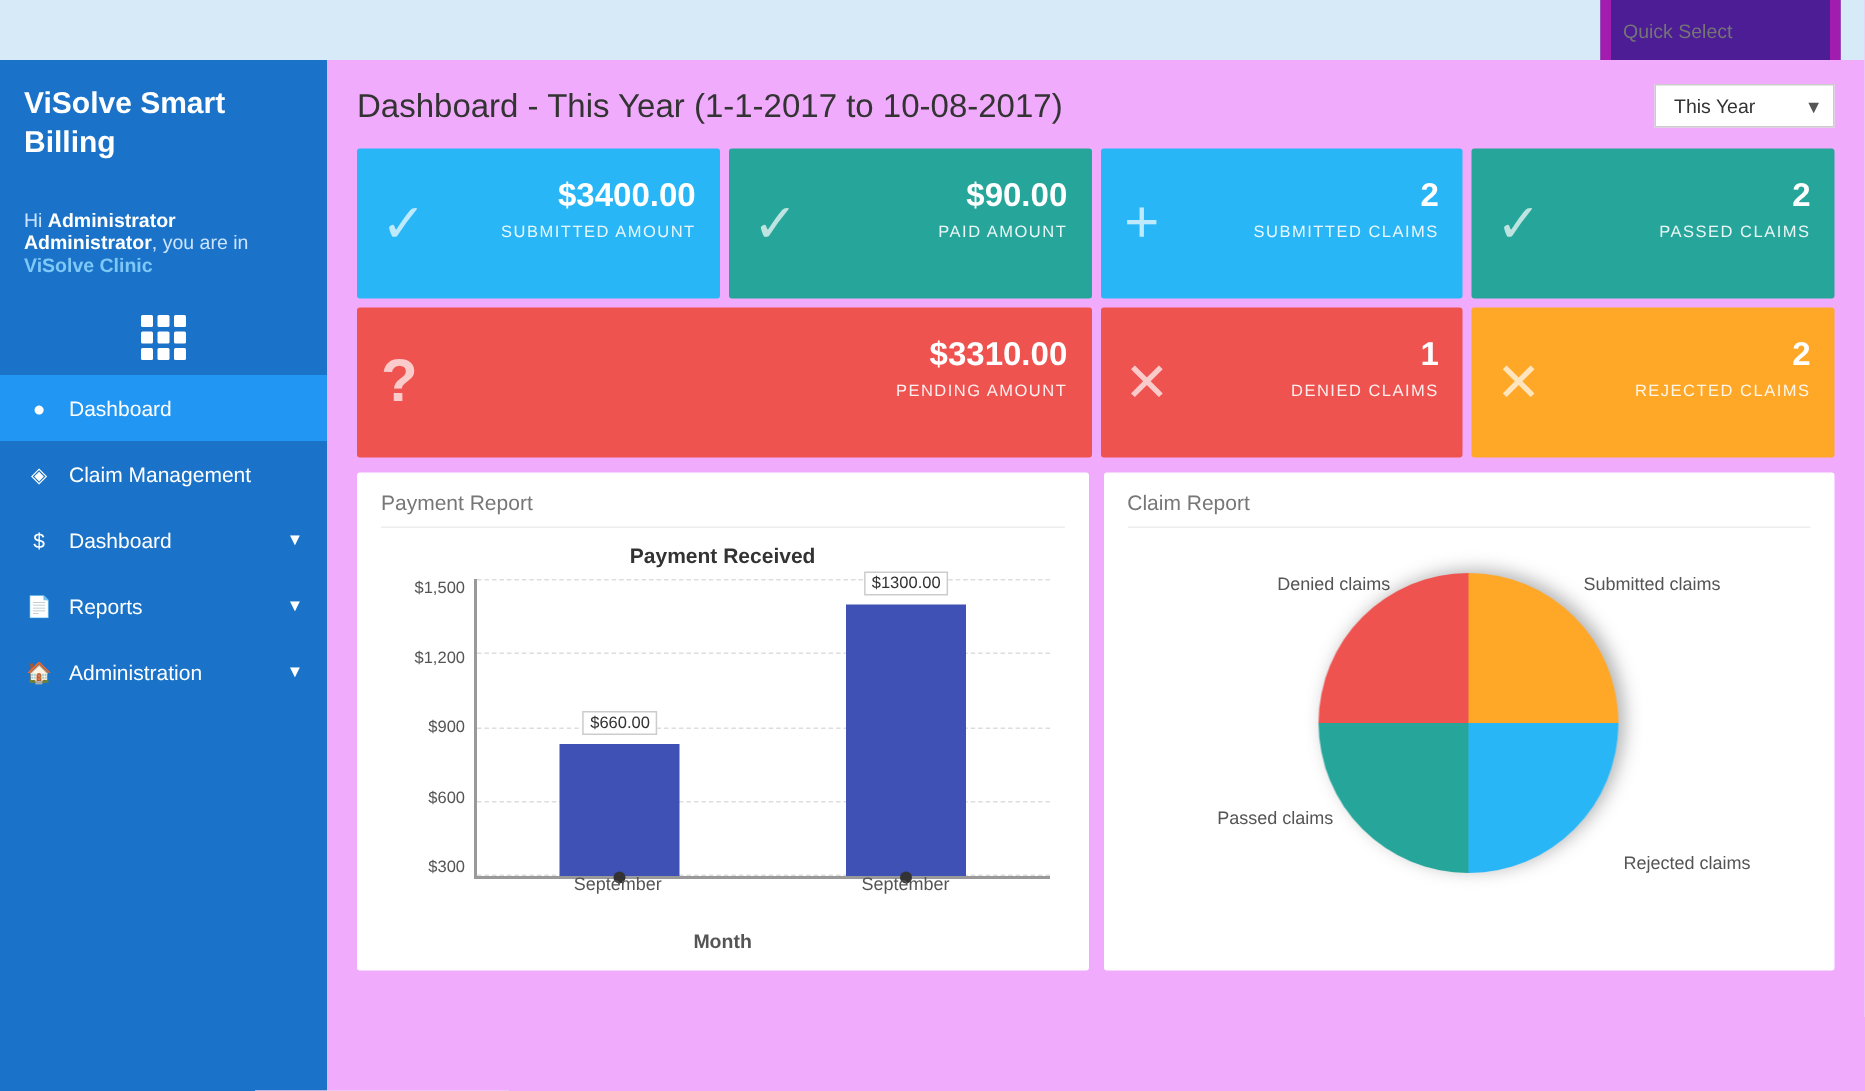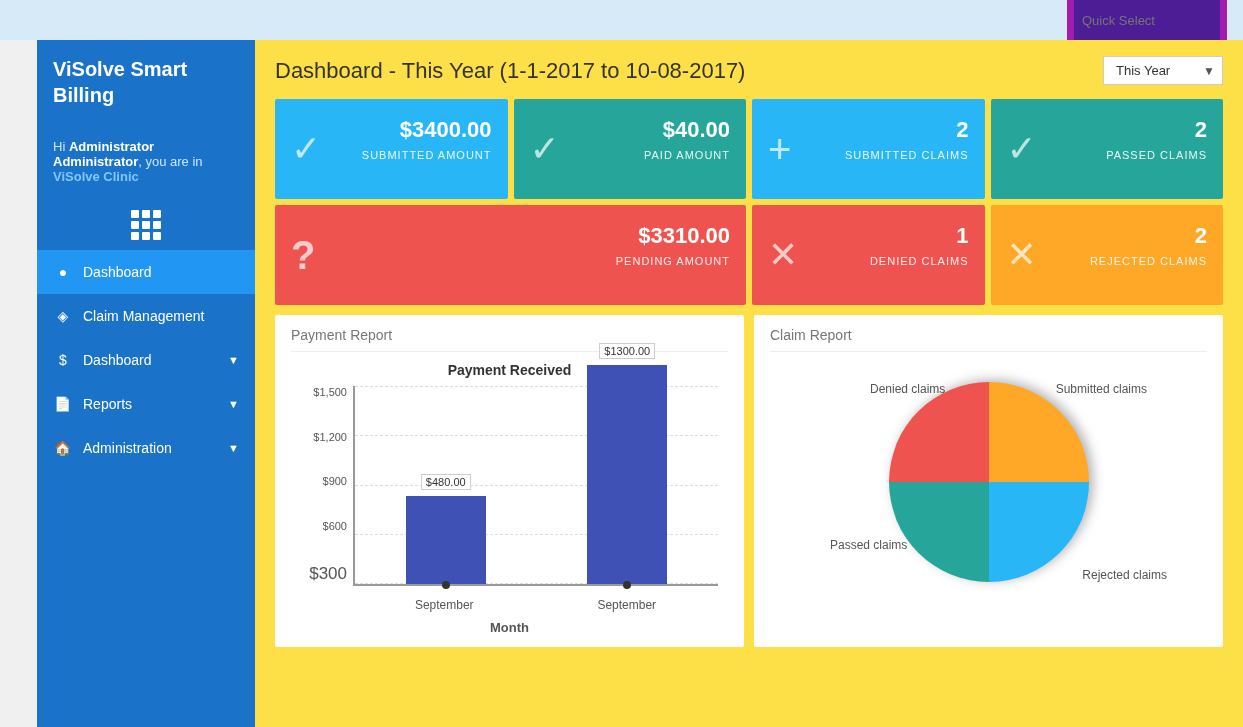--- a/index.html
+++ b/index.html
@@ -17,21 +17,21 @@
     .quick-select-input {
       border: 7px solid #a21caf;
       padding: 20px 8px;
       font-size: 13px;
       width: 160px;
       background: #4c1d95;
       color: #888;
     }
 
     
-    .layout { display: flex; flex: 1; padding-left: 37px; }
+    .layout { display: flex; flex: 1; }
 
     
     .sidebar {
       width: 218px;
       background: #1a73c8;
       display: flex;
       flex-direction: column;
       min-height: 687px;
     }
     .sidebar-brand {
@@ -89,21 +89,21 @@
     }
     .nav-arrow {
       margin-left: auto;
       font-size: 11px;
     }
 
     
     .main {
       flex: 1;
       padding: 16px 20px;
-      background: #fde047;
+      background: #f0abfc;
     }
 
     
     .dashboard-header {
       display: flex;
       align-items: center;
       justify-content: space-between;
       margin-bottom: 14px;
     }
     .dashboard-title {
@@ -290,21 +290,21 @@
     <div class="cards-grid">
 
       <div class="card card-blue">
         <span class="card-icon">✓</span>
         <span class="card-value">$3400.00</span>
         <span class="card-label">SUBMITTED AMOUNT</span>
       </div>
 
       <div class="card card-green">
         <span class="card-icon">✓</span>
-        <span class="card-value">$40.00</span>
+        <span class="card-value">$90.00</span>
         <span class="card-label">PAID AMOUNT</span>
       </div>
 
       <div class="card card-blue">
         <span class="card-icon" style="font-size:40px;">+</span>
         <span class="card-value">2</span>
         <span class="card-label">SUBMITTED CLAIMS</span>
       </div>
 
       <div class="card card-green">
@@ -337,53 +337,53 @@
 
     <div class="reports-grid">
 
       <div class="report-card">
         <div class="report-title">Payment Report</div>
         <div class="chart-area">
           <div class="chart-title">Payment Received</div>
           <div style="position:relative; height:230px; padding-left:52px; padding-bottom:30px;">
 
             <div style="position:absolute;left:0;top:0;bottom:30px;width:52px;display:flex;flex-direction:column-reverse;justify-content:space-between;padding-bottom:2px;">
-              <span style="font-size:17px;color:#555;text-align:right;padding-right:6px;">$300</span>
+              <span style="font-size:11px;color:#555;text-align:right;padding-right:6px;">$300</span>
               <span style="font-size:11px;color:#555;text-align:right;padding-right:6px;">$600</span>
               <span style="font-size:11px;color:#555;text-align:right;padding-right:6px;">$900</span>
               <span style="font-size:11px;color:#555;text-align:right;padding-right:6px;">$1,200</span>
               <span style="font-size:11px;color:#555;text-align:right;padding-right:6px;">$1,500</span>
             </div>
 
             <div style="position:absolute;left:52px;right:0;top:0;bottom:30px;border-left:2px solid #999;border-bottom:2px solid #999;display:flex;align-items:flex-end;padding:0 20px;gap:40px;background:white;">
 
               <div style="position:absolute;left:0;right:0;top:0;bottom:0;display:flex;flex-direction:column-reverse;justify-content:space-between;pointer-events:none;">
                 <div style="border-top:1px dashed #ddd;width:100%;"></div>
                 <div style="border-top:1px dashed #ddd;width:100%;"></div>
                 <div style="border-top:1px dashed #ddd;width:100%;"></div>
                 <div style="border-top:1px dashed #ddd;width:100%;"></div>
                 <div style="border-top:1px dashed #ddd;width:100%;"></div>
               </div>
 
               <div style="display:flex;flex-direction:column;align-items:center;position:relative;flex:1;">
                 <div style="width:80px;height:88px;background:#3f51b5;position:relative;">
-                  <span style="position:absolute;top:-22px;left:50%;transform:translateX(-50%);font-size:11px;color:#333;white-space:nowrap;background:white;border:1px solid #ccc;padding:1px 4px;">$480.00</span>
+                  <span style="position:absolute;top:-22px;left:50%;transform:translateX(-50%);font-size:11px;color:#333;white-space:nowrap;background:white;border:1px solid #ccc;padding:1px 4px;">$660.00</span>
                   <span style="position:absolute;bottom:-5px;left:50%;transform:translateX(-50%);width:8px;height:8px;background:#333;border-radius:50%;display:block;"></span>
                 </div>
               </div>
 
               <div style="display:flex;flex-direction:column;align-items:center;position:relative;flex:1;">
-                <div style="width:80px;height:219px;background:#3f51b5;position:relative;">
+                <div style="width:80px;height:181px;background:#3f51b5;position:relative;">
                   <span style="position:absolute;top:-22px;left:50%;transform:translateX(-50%);font-size:11px;color:#333;white-space:nowrap;background:white;border:1px solid #ccc;padding:1px 4px;">$1300.00</span>
                   <span style="position:absolute;bottom:-5px;left:50%;transform:translateX(-50%);width:8px;height:8px;background:#333;border-radius:50%;display:block;"></span>
                 </div>
               </div>
             </div>
 
-            <div style="position:absolute;bottom:4px;left:52px;right:0;display:flex;justify-content:space-around;">
+            <div style="position:absolute;bottom:20px;left:52px;right:0;display:flex;justify-content:space-around;">
               <span style="font-size:12px;color:#555;">September</span>
               <span style="font-size:12px;color:#555;">September</span>
             </div>
           </div>
           <div style="text-align:center;font-size:13px;font-weight:bold;color:#555;margin-top:4px;">Month</div>
         </div>
       </div>
 
       <div class="report-card">
         <div class="report-title">Claim Report</div>

